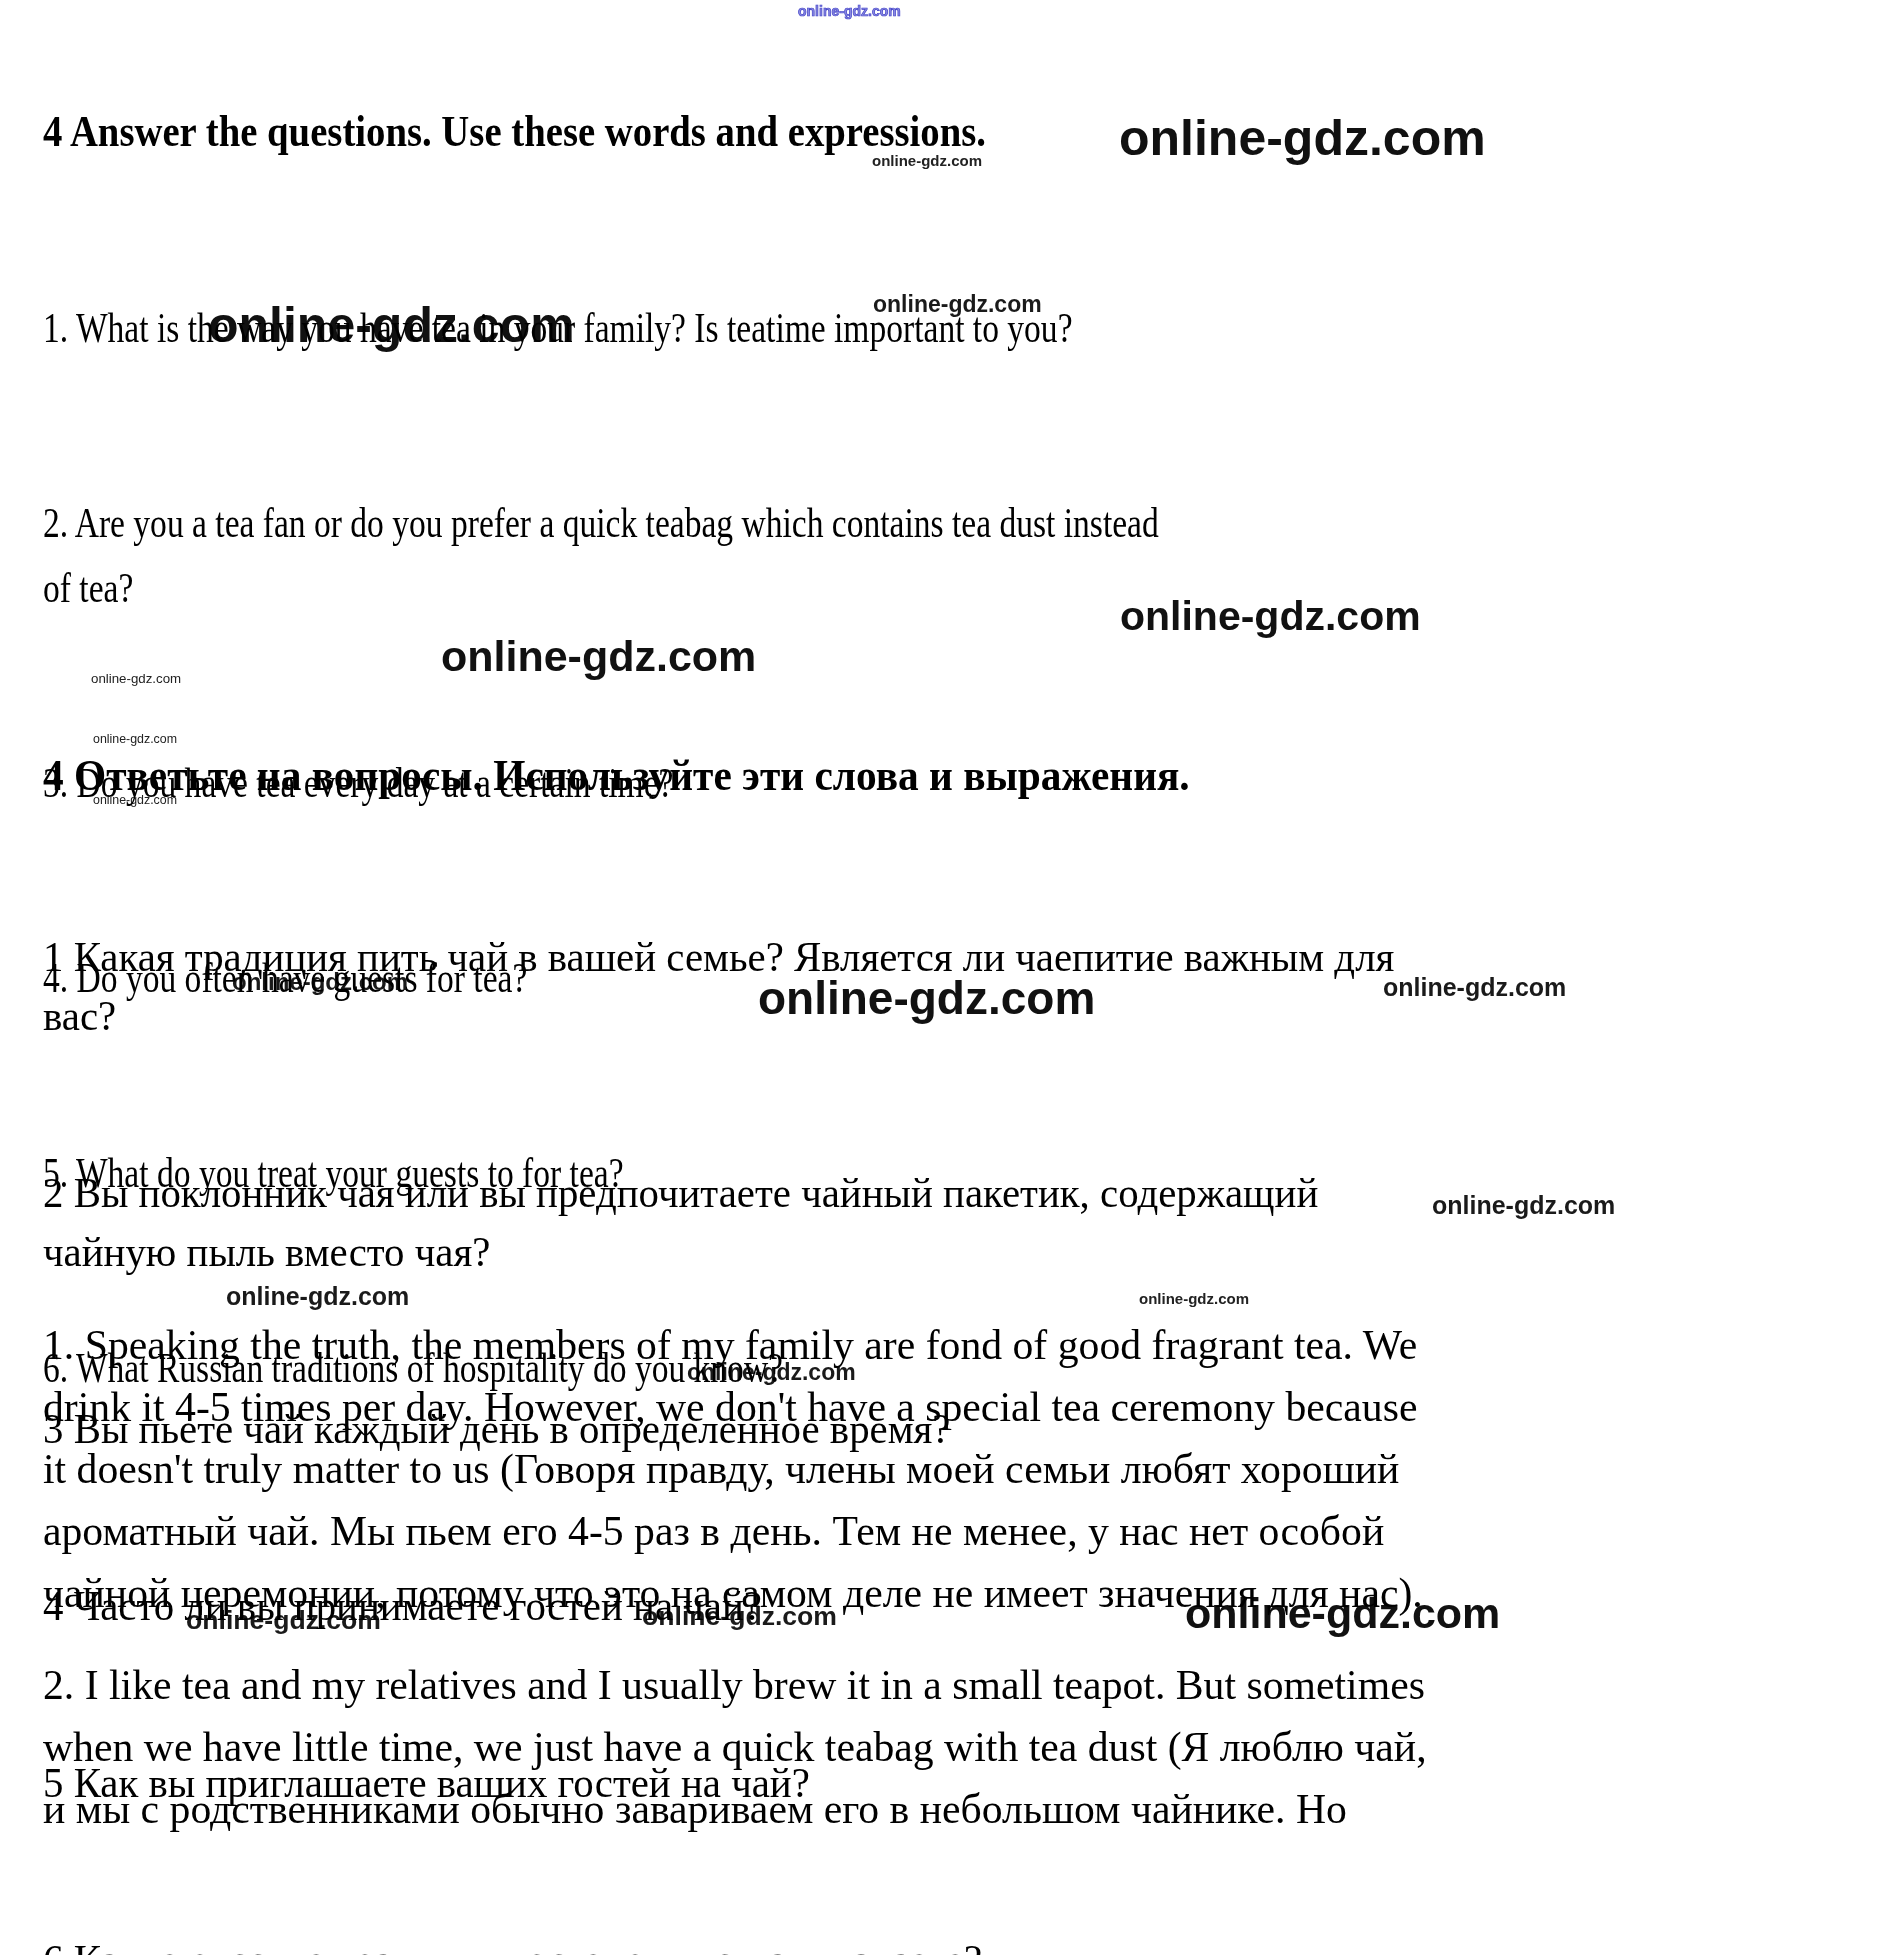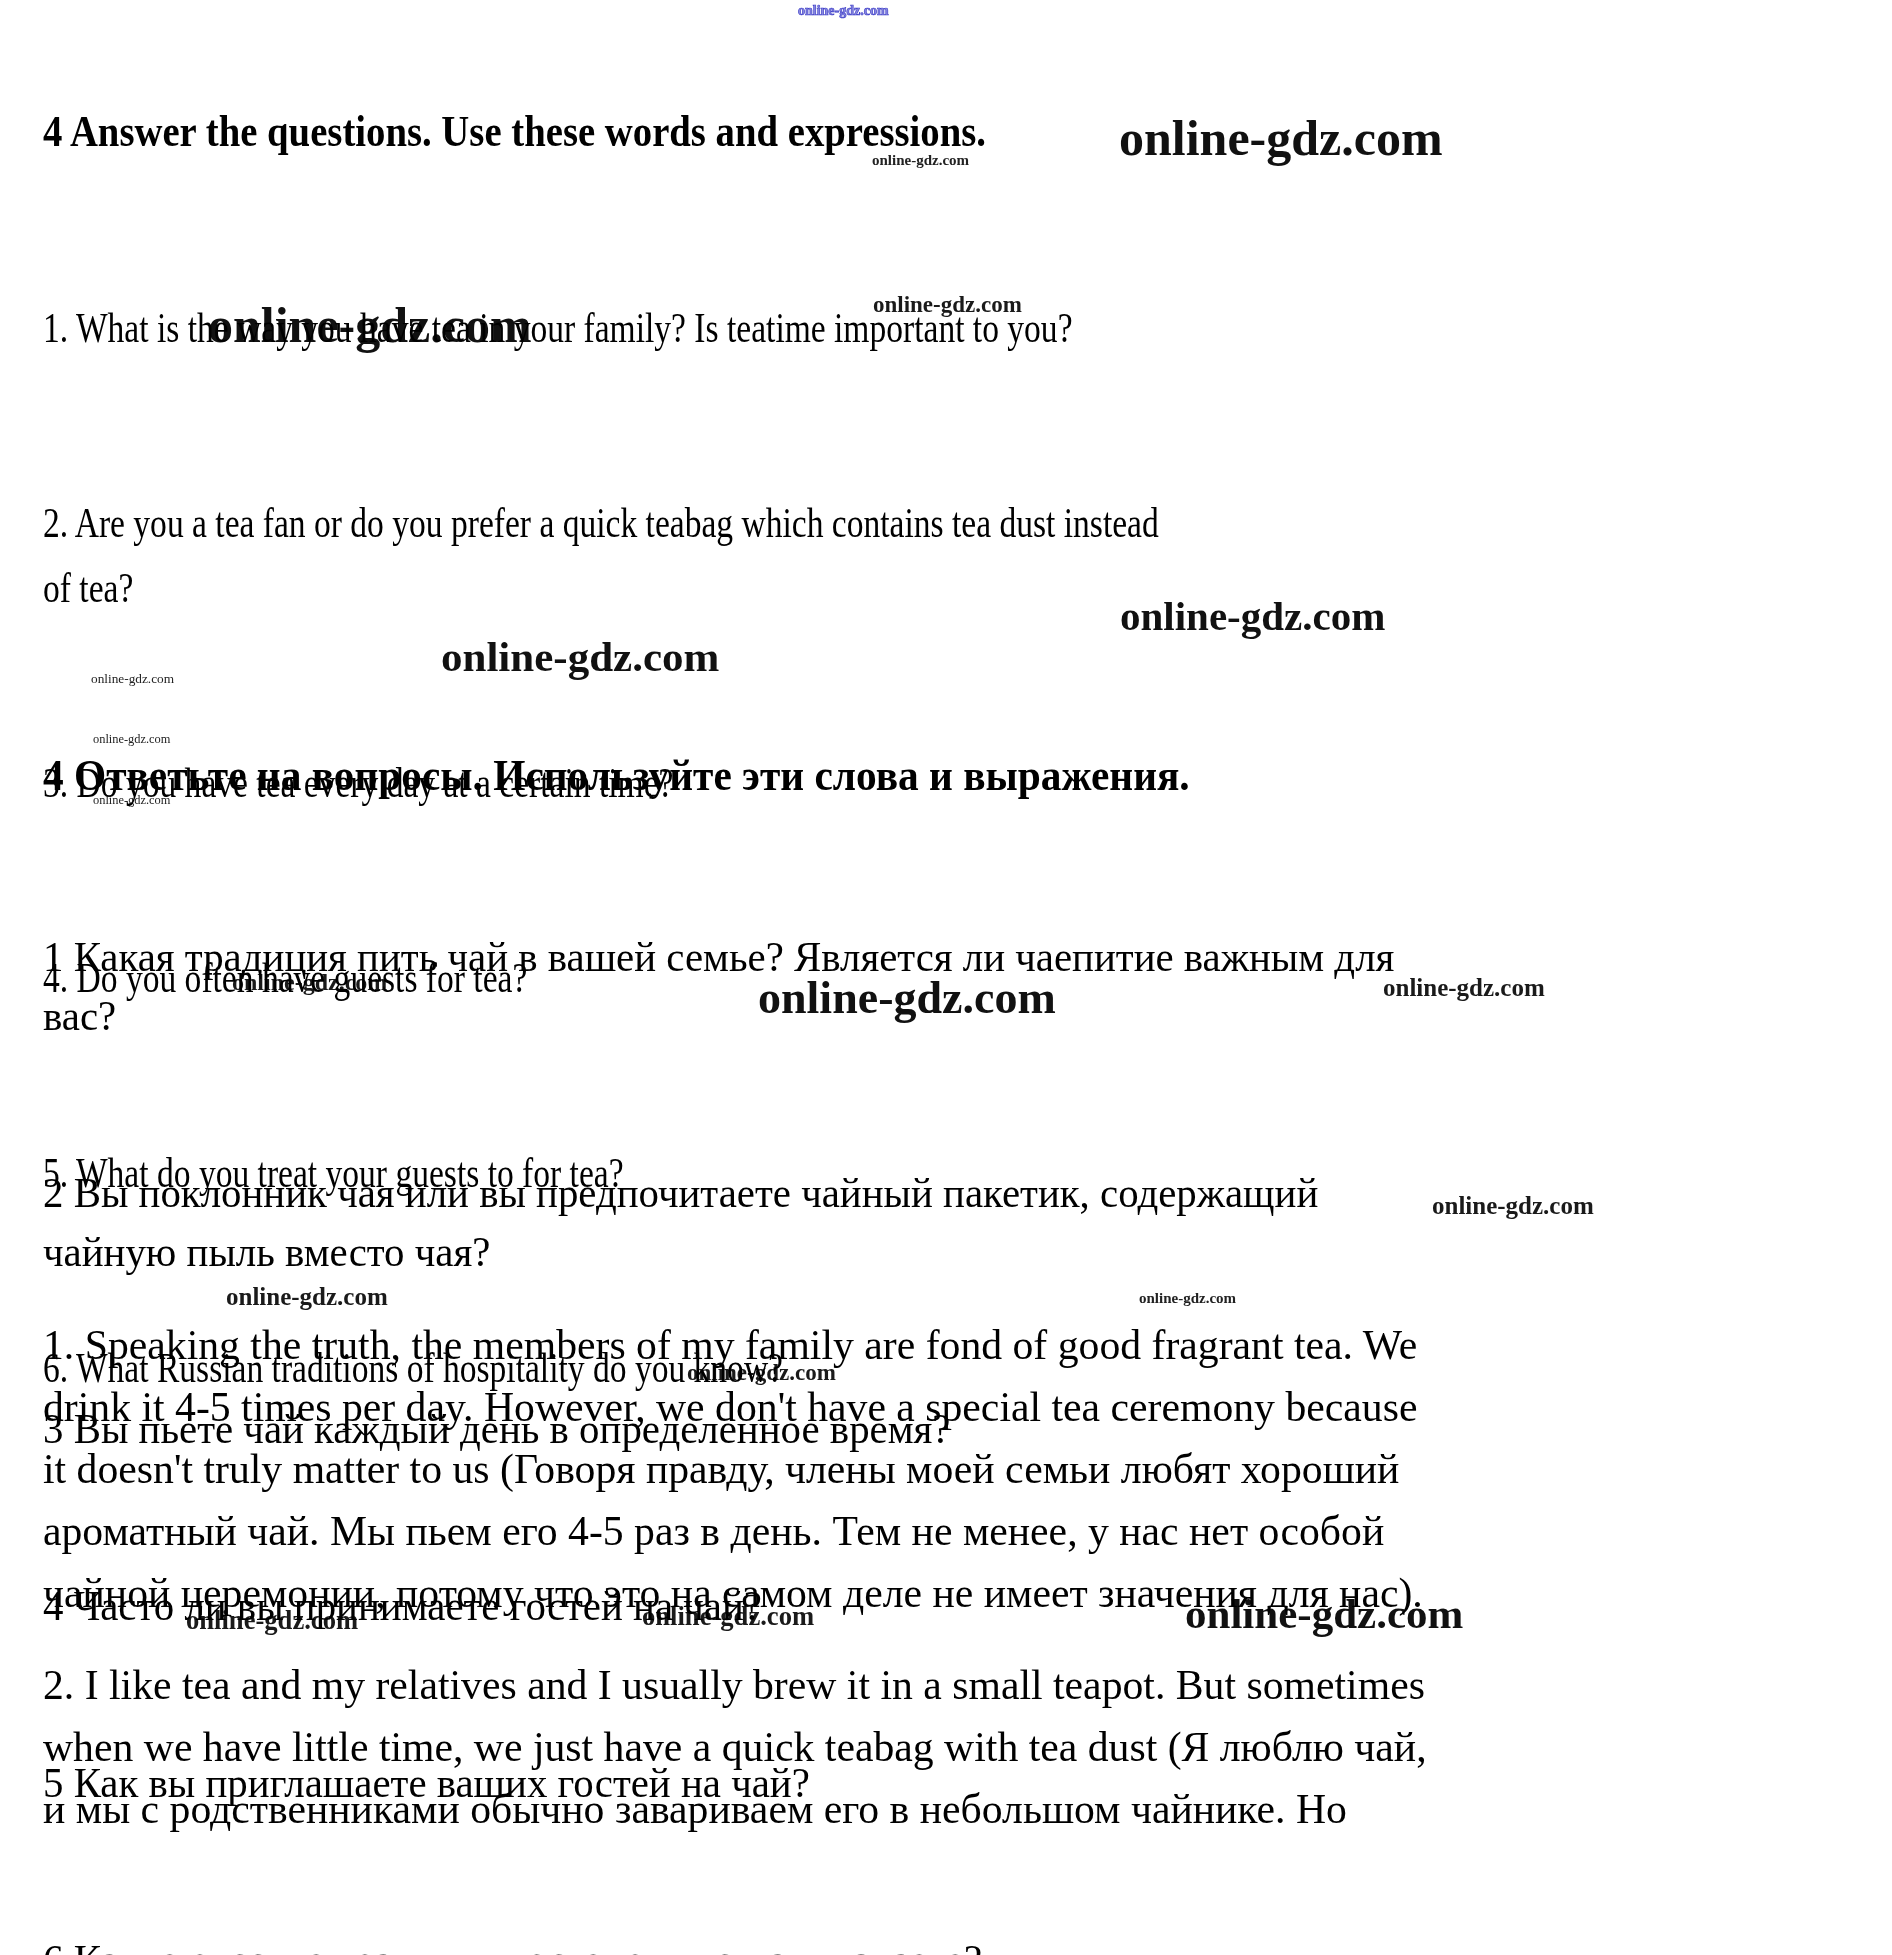--- a/index.html
+++ b/index.html
@@ -7,21 +7,21 @@
         font-family:"Liberation Serif", serif;color:#000;}
   .abs{position:absolute;}
   .txtblock{white-space:pre;transform-origin:0 0;}
   .line{white-space:pre;}
   .h-en{font-size:44px;font-weight:bold;line-height:53px;transform:scaleX(0.88);}
   .q-en{font-size:43px;line-height:65px;transform:scaleX(0.78);}
   .h-ru{font-size:44px;font-weight:bold;line-height:53px;transform:scaleX(0.94);}
   .q-ru{font-size:43px;line-height:59px;transform:scaleX(0.95);}
   .ans{font-size:43px;line-height:62px;transform:scaleX(0.97);}
   .ans + .ans{margin-top:0;}
-  .wm{position:absolute;font-family:Liberation Serif, serif;color:#111;white-space:nowrap;line-height:1;}
+  .wm{position:absolute;font-family:Liberation Sans, sans-serif;color:#111;white-space:nowrap;line-height:1;}
   .wm-big{font-weight:bold;}
   .wm-med{font-weight:600;color:#1a1a1a;}
   .wm-tiny{font-weight:400;color:#222;}
   .wm-blue{color:#8a8ae0;-webkit-text-stroke:0.7px #4343c9;font-weight:600;}
 </style>
 </head>
 <body>
 
 <div id="page">
 

